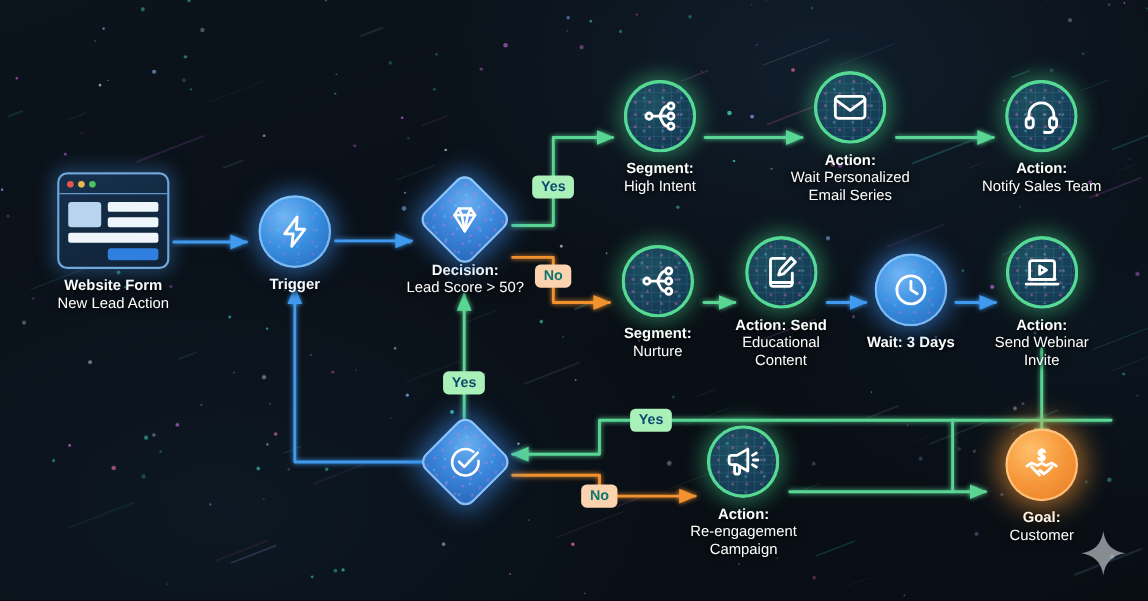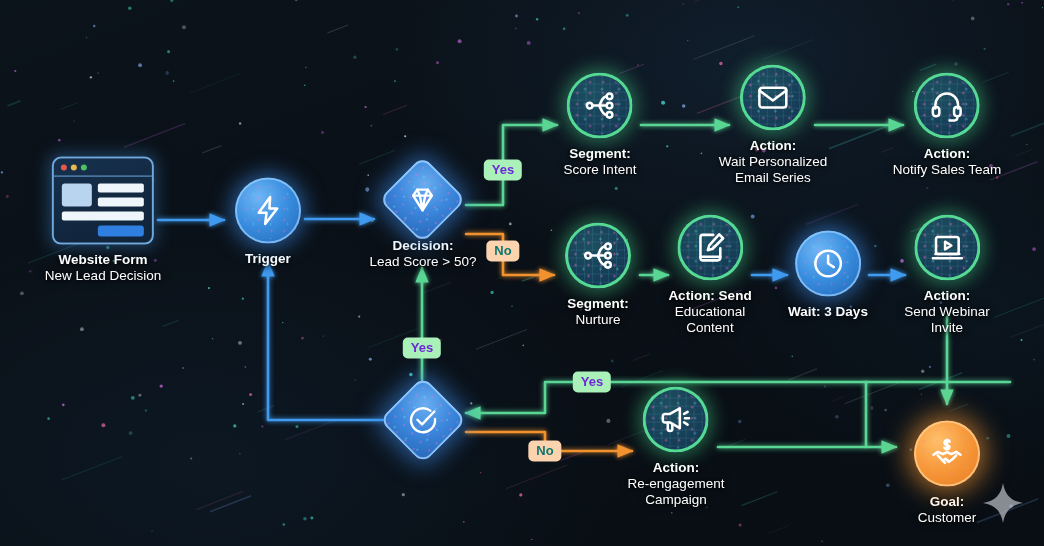--- a/index.html
+++ b/index.html
@@ -74,21 +74,21 @@
   .win .btn{height:11px;width:46px;border-radius:3px;background:#2f7fe0;align-self:flex-end;}
 
   .lbl{margin-top:7px;color:#fff;font-size:13.5px;line-height:1.18;
        text-shadow:0 1px 4px rgba(0,0,0,.95),0 0 9px rgba(0,0,0,.85);white-space:nowrap;}
   .lbl .sub{font-weight:normal;}
   .lbl .l1{font-weight:bold;}
 
   .tag{position:absolute;transform:translate(-50%,-50%);
        padding:2px 8px;border-radius:5px;font-size:13px;font-weight:bold;
        line-height:1.3;z-index:6;}
-  .tag-yes{background:#aaf0b9;color:#6d28d9;}
+  .tag-yes{background:#aaf0b9;color:#0c4a6e;}
   .tag-no{background:#fbd3ae;color:#0f766e;}
 
   .sparkle{position:absolute;left:1003px;top:503px;transform:translate(-50%,-50%);
            width:44px;height:44px;opacity:.72;}
 </style>
 </head>
 <body>
 
 <div id="stage">
 
@@ -395,21 +395,21 @@
                 <div class="ln"></div>
                 <div class="ln"></div>
               </div>
            </div>
            <div class="wide"></div>
            <div class="btn"></div>
          </div>
        </div>
         <div class="lbl">
       <div class="l1">Website Form</div>
-          <div class="sub">New Lead Decision</div>
+          <div class="sub">New Lead Action</div>
         </div>
       </div>
       <div class="node" style="left: 268px; top: 222px;">
         <div class="circ c-blue">
          <div class="ring"></div>
           <div class="dots-tex" style="opacity:.5"></div>
           <svg viewBox="0 0 24 24">
             <path fill="none" stroke="#ffffff" stroke-width="1.8" stroke-linecap="round" stroke-linejoin="round" d="M13.5 2.5 L5.5 13.5 L11 13.5 L10 21.5 L18.5 10.5 L13 10.5 Z"></path>
           </svg>
        </div>
@@ -442,21 +442,21 @@
           <svg viewBox="0 0 24 24">
             <circle fill="none" stroke="#ffffff" stroke-width="1.8" stroke-linecap="round" stroke-linejoin="round" cx="5" cy="12" r="2"></circle>
             <circle fill="none" stroke="#ffffff" stroke-width="1.8" stroke-linecap="round" stroke-linejoin="round" cx="19" cy="5.5" r="2"></circle>
             <circle fill="none" stroke="#ffffff" stroke-width="1.8" stroke-linecap="round" stroke-linejoin="round" cx="19" cy="18.5" r="2"></circle>
             <circle fill="none" stroke="#ffffff" stroke-width="1.8" stroke-linecap="round" stroke-linejoin="round" cx="19" cy="12" r="2"></circle>
             <path fill="none" stroke="#ffffff" stroke-width="1.8" stroke-linecap="round" stroke-linejoin="round" d="M7 12 H11 M11 12 C13 12 13 5.5 17 5.5 M11 12 C13 12 13 18.5 17 18.5 M11 12 H17"></path>
           </svg>
        </div>
         <div class="lbl">
       <div class="l1">Segment:</div>
-          <div class="sub">Score Intent</div>
+          <div class="sub">High Intent</div>
         </div>
       </div>
       <div class="node" style="left: 773px; top: 125px;">
         <div class="circ c-green">
          <div class="ring"></div>
           <div class="grid-tex"></div>
           <div class="dots-tex"></div>
           <svg viewBox="0 0 24 24">
             <rect fill="none" stroke="#ffffff" stroke-width="1.8" stroke-linecap="round" stroke-linejoin="round" x="2.5" y="5" width="19" height="14" rx="2"></rect>
             <path fill="none" stroke="#ffffff" stroke-width="1.8" stroke-linecap="round" stroke-linejoin="round" d="M2.5 7 L12 14 L21.5 7"></path>
@@ -573,21 +573,21 @@
             <path fill="none" stroke="#ffffff" stroke-width="1.8" stroke-linecap="round" stroke-linejoin="round" d="M6.5 14 V18.5 A1.6 1.6 0 0 0 9.7 18.5 V15.6"></path>
             <path fill="none" stroke="#ffffff" stroke-width="1.8" stroke-linecap="round" stroke-linejoin="round" d="M18 8 L20.5 6.5 M18.6 11 H21.5 M18 14 L20.5 15.5"></path>
           </svg>
        </div>
         <div class="lbl">
       <div class="l1">Action:</div>
           <div class="sub">Re-engagement</div>
           <div class="sub">Campaign</div>
         </div>
       </div>
-      <div class="node" style="left: 947px; top: 473px; text-align: center;">
+      <div class="node" style="left: 947px; top: 442px; text-align: center;">
         <div class="circ c-orange">
          <div class="ring"></div>
           <div class="dots-tex" style="opacity:.3"></div>
           <svg viewBox="0 0 24 24">
             <path fill="none" stroke="#ffffff" stroke-width="1.8" stroke-linecap="round" stroke-linejoin="round" d="M12 2.2 V8.4 M13.9 3.6 A1.9 1.9 0 0 0 10.3 4.6 C10.3 6.5 13.7 5.7 13.7 7.4 A1.9 1.9 0 0 1 10.1 7.9"></path>
             <path fill="none" stroke="#ffffff" stroke-width="1.8" stroke-linecap="round" stroke-linejoin="round" d="M2.5 12.8 L5.5 10.8 L9.2 12.4 L12 11 L15 12.4 L18.5 10.8 L21.5 12.8"></path>
             <path fill="none" stroke="#ffffff" stroke-width="1.8" stroke-linecap="round" stroke-linejoin="round" d="M5.5 13.2 L9 17 L11 15.6 L13.4 17.8 L15.6 16.2 L18.5 13.2"></path>
             <path fill="none" stroke="#ffffff" stroke-width="1.8" stroke-linecap="round" stroke-linejoin="round" d="M9 17 L10.6 18.6 M11.6 16.2 L13.2 17.8"></path>
           </svg>
        </div>

